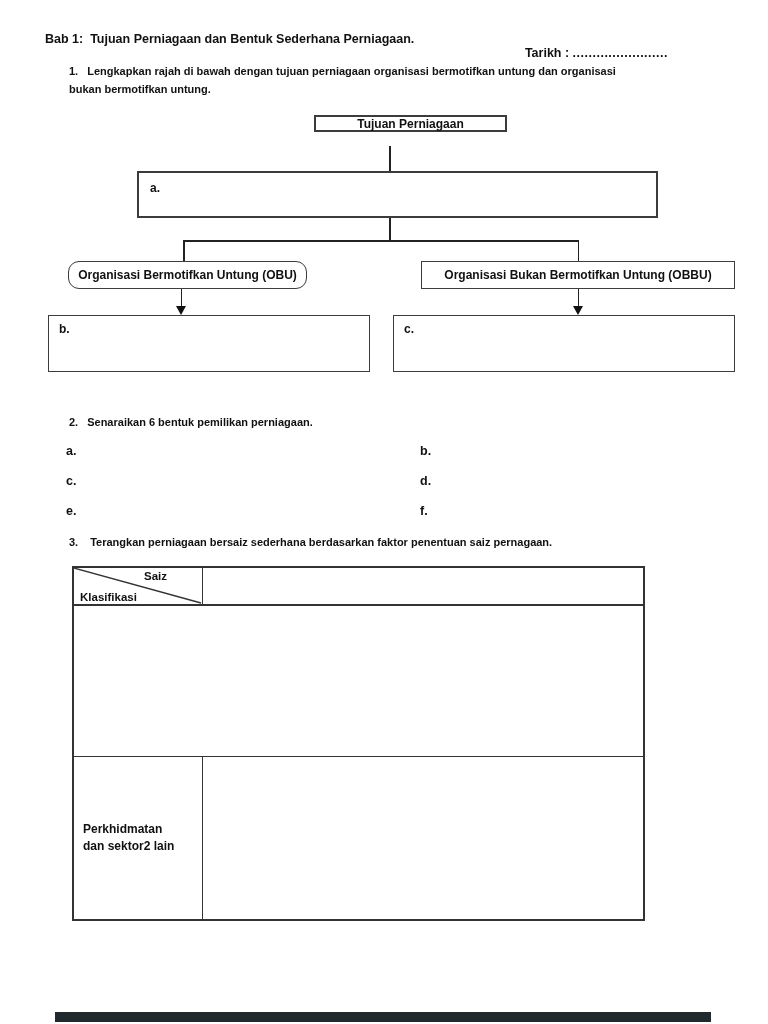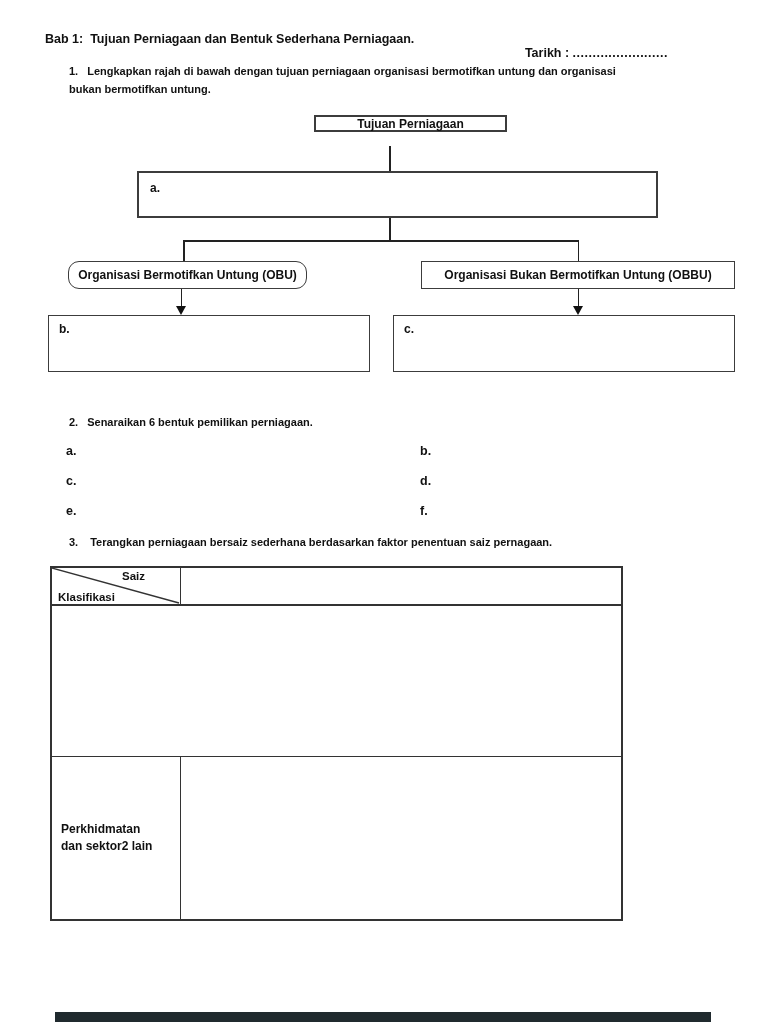--- a/index.html
+++ b/index.html
@@ -57,21 +57,21 @@
   
   .q2-header { left: 45px; top: 414px; }
   .q2-item { font-size: 12.5px; }
 
   
   .q3-header { left: 45px; top: 534px; }
   .q3-header .q-num { margin-right: 12px; }
 
   
   .size-table {
-    left: 50px; top: 566px;
+    left: 72px; top: 566px;
     width: 573px; height: 355px;
     box-sizing: border-box;
     border: 2px solid #333333;
     display: flex;
     flex-direction: column;
   }
   .t-row { display: flex; box-sizing: border-box; }
   .t-header-row { height: 38px; border-bottom: 2px solid #333333; }
   .t-row-1 { height: 151px; border-bottom: 1.5px solid #333333; }
   .t-row-2 { flex: 1; }

